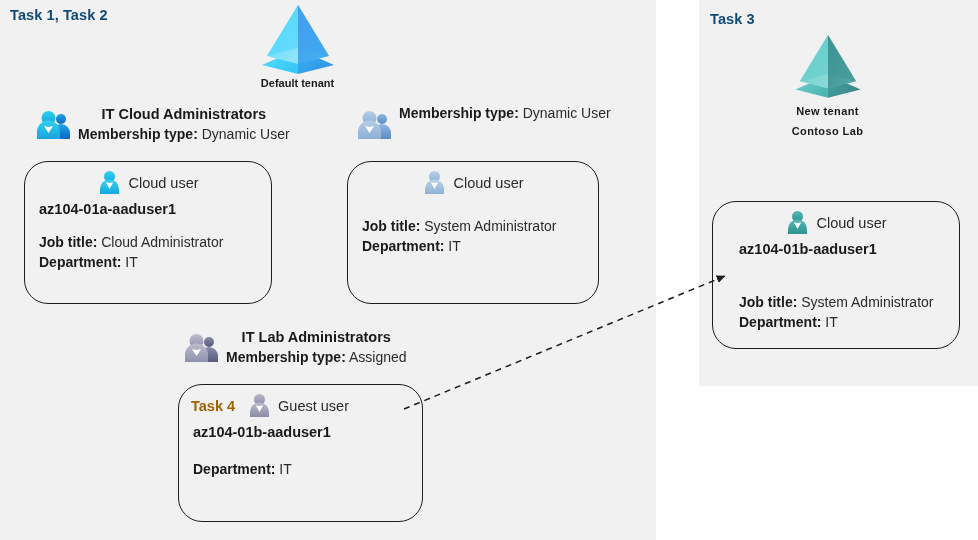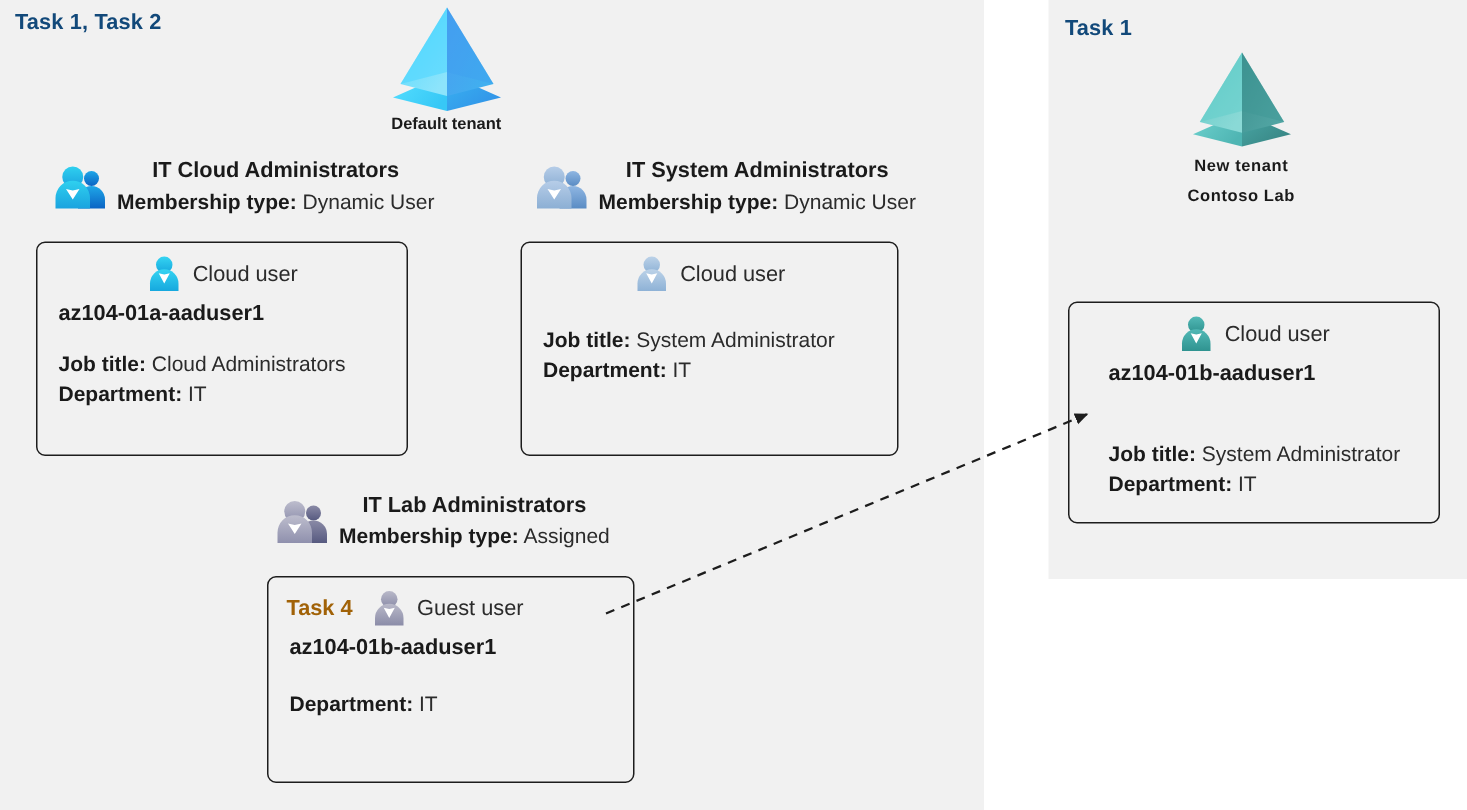--- a/index.html
+++ b/index.html
@@ -91,21 +91,21 @@
     color: #2b2b2b;
     white-space: nowrap;
   }
   .group-meta b { color: #1a1a1a; }
 
   
   .card {
     position: absolute;
     box-sizing: border-box;
     border: 1.6px solid #1d1d1d;
-    border-radius: 6px;
+    border-radius: 24px;
     background: #f1f1f1;
   }
   #card-user1 { left: 24px;  top: 161px; width: 248px; height: 143px; }
   #card-user2 { left: 347px; top: 161px; width: 252px; height: 143px; }
   #card-guest { left: 178px; top: 384px; width: 245px; height: 138px; }
   #card-user3 { left: 712px; top: 201px; width: 248px; height: 148px; background: #f1f1f1; }
 
   .card-head {
     display: flex;
     align-items: center;
@@ -160,21 +160,21 @@
 </style>
 </head>
 <body>
 
 <div id="canvas">
 
   <div id="panel-default" class="panel"></div>
   <div id="panel-new" class="panel"></div>
 
   <div id="task12" class="task-label">Task 1, Task 2</div>
-  <div id="task3" class="task-label">Task 1</div>
+  <div id="task3" class="task-label">Task 3</div>
 
   <div id="tenant-default" class="tenant">
     <svg class="tenant-icon" width="86" height="72" viewBox="0 0 86 72">
       <defs>
         <linearGradient id="tdL" x1="0" y1="0" x2="0.7" y2="1">
           <stop offset="0" stop-color="#4fd8ff"></stop>
           <stop offset="1" stop-color="#8de4fb"></stop>
         </linearGradient>
         <linearGradient id="tdR" x1="0" y1="0" x2="1" y2="1">
           <stop offset="0" stop-color="#4a9cf0"></stop>
@@ -266,21 +266,20 @@
             <stop offset="1" stop-color="#8cafd4"></stop>
         </linearGradient>
       </defs>
       <circle cx="25" cy="9" r="5" fill="url(#gsB)"></circle>
       <path d="M16 29 v-6 a9 9 0 0 1 18 0 v6 z" fill="url(#gsB)"></path>
       <circle cx="12.5" cy="8" r="7" fill="url(#gsF)"></circle>
       <path d="M1 29 v-7 a11.5 11.5 0 0 1 23 0 v7 z" fill="url(#gsF)"></path>
       <polygon points="12.5,17 8,16 12.5,23 17,16" fill="#ffffff"></polygon>
     </svg>
     <div class="group-text">
-      <div class="group-name">IT System Administrators</div>
       <div class="group-meta"><b>Membership type:</b> <span>Dynamic User</span></div>
     </div>
   </div>
 
   <div id="group-lab" class="group">
     <svg class="group-icon" width="35" height="30" viewBox="0 0 35 30">
       <defs>
         <linearGradient id="glB" x1="0" y1="0" x2="0" y2="1">
           <stop offset="0" stop-color="#8a8aa6"></stop>
             <stop offset="1" stop-color="#575a80"></stop>
@@ -312,21 +311,21 @@
           </linearGradient>
         </defs>
         <circle cx="12.5" cy="6.5" r="5.5" fill="url(#u1g)"></circle>
         <path d="M3 24 v-5 a9.5 9.5 0 0 1 19 0 v5 z" fill="url(#u1g)"></path>
         <polygon points="12.5,13 8.8,12.2 12.5,19 16.2,12.2" fill="#ffffff"></polygon>
       </svg>
       <span class="kind">Cloud user</span>
     </div>
     <div class="card-username">az104-01a-aaduser1</div>
     <div class="card-props">
-      <div><b>Job title:</b> <span>Cloud Administrators</span></div>
+      <div><b>Job title:</b> <span>Cloud Administrator</span></div>
       <div><b>Department:</b> <span>IT</span></div>
     </div>
   </div>
 
   <div id="card-user2" class="card">
     <div class="card-head center">
       <svg width="25" height="25" viewBox="0 0 25 25">
         <defs>
           <linearGradient id="u2g" x1="0" y1="0" x2="0" y2="1">
             <stop offset="0" stop-color="#bcd2e8"></stop>

